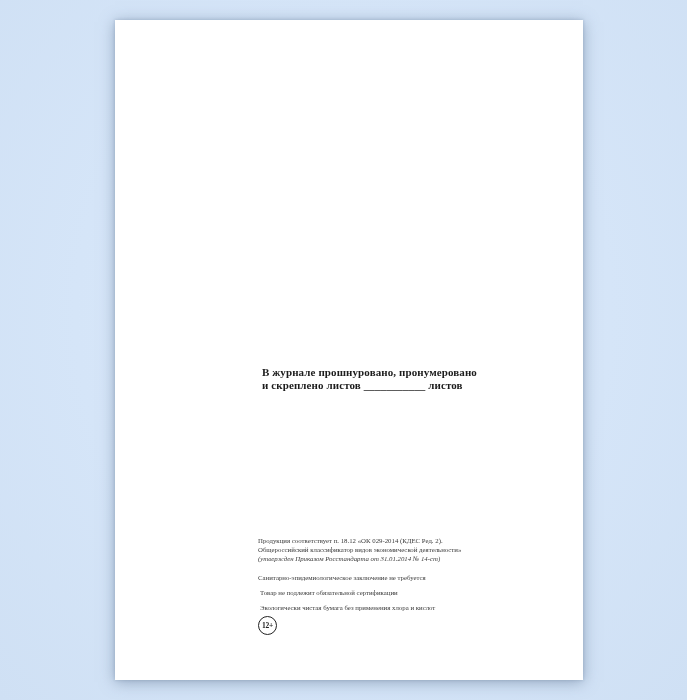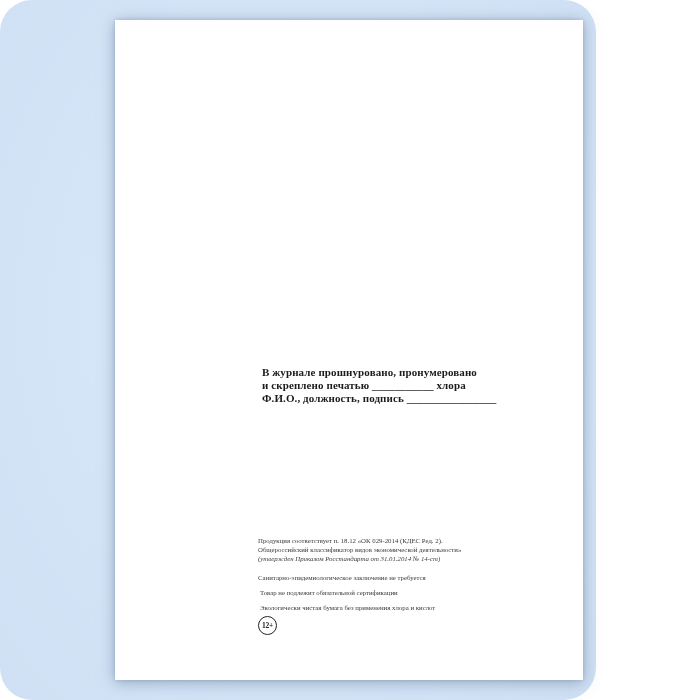--- a/index.html
+++ b/index.html
@@ -5,24 +5,23 @@
   html, body {
     margin: 0;
     padding: 0;
     width: 700px;
     height: 700px;
     overflow: hidden;
     font-family: "Liberation Serif", serif;
   }
   .canvas {
     position: relative;
-    width: 596px;
+    width: 687px;
     height: 700px;
     background: radial-gradient(ellipse at 50% 45%, #ddebfc 0%, #d5e5f8 55%, #cfe0f4 100%);
-    border-radius: 32px;
   }
   .page {
     position: absolute;
     left: 115px;
     top: 20px;
     width: 468px;
     height: 660px;
     background: #ffffff;
     box-shadow: 0 2px 14px rgba(92, 114, 143, 0.55), 0 0 3px rgba(92, 114, 143, 0.30);
   }
@@ -97,22 +96,21 @@
   }
 </style>
 </head>
 <body>
 
 <div class="canvas">
   <div class="page">
 
     <div class="binding-block">
       <div class="bline">В журнале прошнуровано, пронумеровано</div>
-      <div class="bline">и скреплено печатью ___________ хлора</div>
-      <div class="bline">Ф.И.О., должность, подпись ________________</div>
+      <div class="bline">и скреплено листов ___________ листов</div>
     </div>
 
     <div class="info-block">
       <div class="iline">Продукция соответствует п. 18.12 «ОК 029-2014 (КДЕС Ред. 2).</div>
       <div class="iline">Общероссийский классификатор видов экономической деятельности»</div>
       <div class="iline italic">(утвержден Приказом Росстандарта от 31.01.2014 № 14-ст)</div>
 
       <div class="iline claim1">Санитарно-эпидемиологическое заключение не требуется</div>
       <div class="iline claim2">Товар не подлежит обязательной сертификации</div>
       <div class="iline claim3">Экологически чистая бумага без применения хлора и кислот</div>

